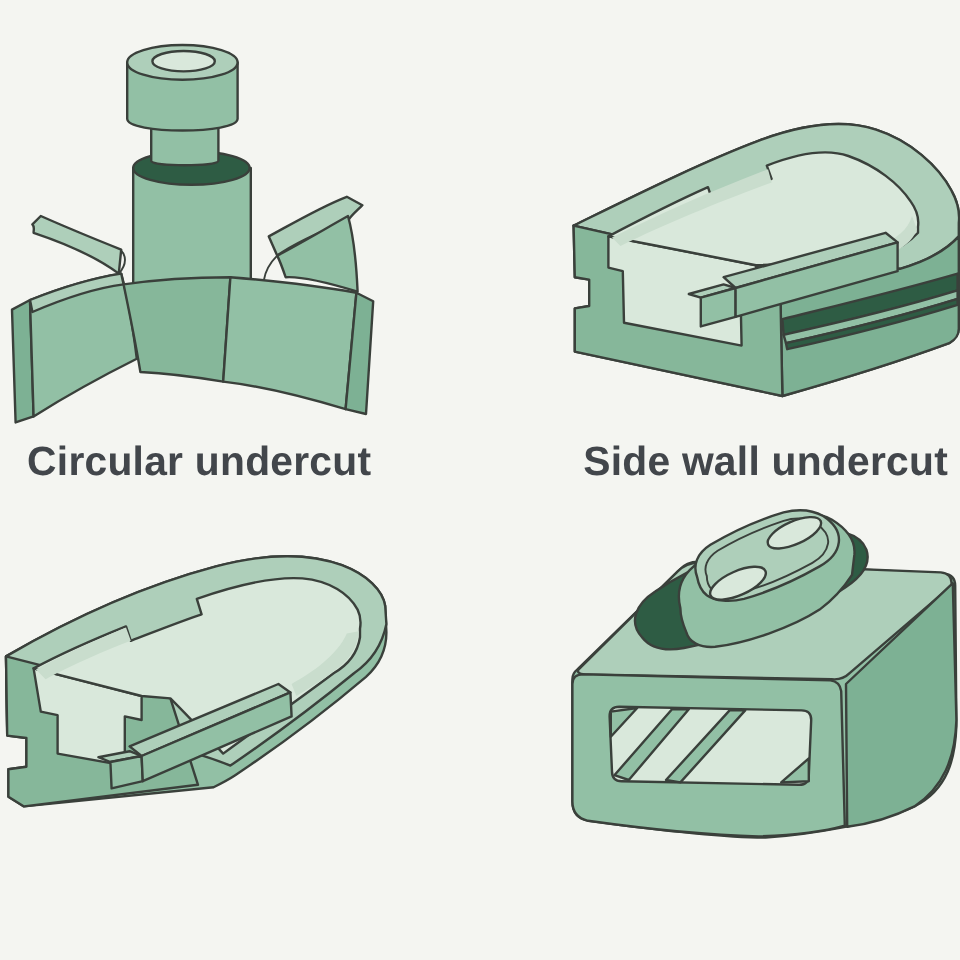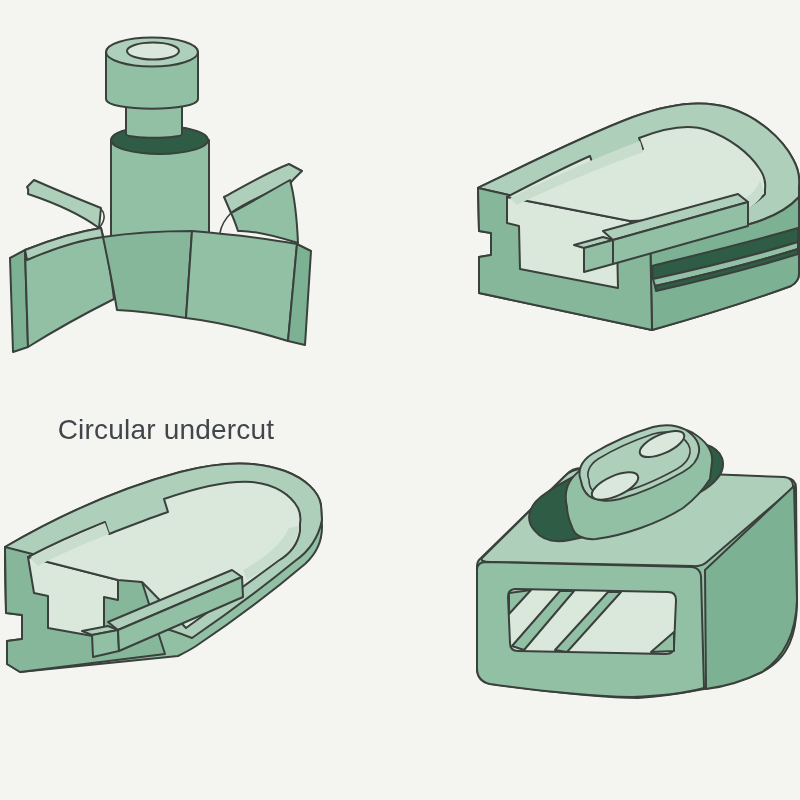--- a/index.html
+++ b/index.html
@@ -8,26 +8,25 @@
     background:var(--background,#f4f5f1);
     font-family:"Liberation Sans", sans-serif;
     position:relative;overflow:hidden;
   }
   .canvas{position:absolute;left:0;top:0;width:800px;height:800px;}
   .cell{position:absolute;width:400px;height:400px;}
   .cell svg{display:block;width:400px;height:400px;}
   .fig-label{
     position:absolute;
     transform:translateX(-50%);
-    font-size:28px;
-    font-weight:400;
+    font-size:34px;
+    font-weight:700;
     letter-spacing:0.2px;
     color:var(--label_text,#42464b);
     white-space:nowrap;
-    margin-top:48px;
   }
   
   .s   {stroke:var(--outline,#3a403b);stroke-width:2;stroke-linejoin:round;stroke-linecap:round;}
   .sn  {stroke:none;}
   .st  {stroke:var(--outline,#3a403b);stroke-width:1.6;stroke-linejoin:round;fill:none;}
   .f-body{fill:var(--body_green,#92c0a5);}
   .f-top {fill:var(--top_green,#aecfba);}
   .f-side{fill:var(--side_green,#7db194);}
   .f-cut {fill:var(--cut_green,#86b79a);}
   .f-int {fill:var(--interior_light,#d9e8db);}
@@ -91,20 +90,21 @@
       <path class="s f-int" d="M 107,197 C 145,177 172,164 190,156 L 194,168 C 212,160 228,154 243,149 L 239,138 C 262,129 287,123 307,130 C 330,138 349,153 359,168 C 364,175 366,182 365,189 L 365,194 C 355,205 338,213 320,218 L 230,221 C 190,213 148,205 107,197 Z"></path>
 
       <path class="sn f-int2" d="M 110,198 C 150,178 195,158 240,141 L 243,152 C 205,166 155,186 117,205 Z"></path>
       <path class="sn f-int2" d="M 364,191 C 361,201 351,208 337,214 L 333,205 C 347,199 357,191 360,180 Z"></path>
 
       <path class="s f-top" d="M 174,245 L 203,237 L 213,240 L 184,248 Z"></path>
       <path class="s f-body" d="M 184,248 L 213,240 L 213,264 L 184,272 Z"></path>
       <path class="s f-top" d="M 203,231 L 338,194 L 348,202 L 213,240 Z"></path>
       <path class="s f-body" d="M 213,240 L 348,202 L 348,226 L 213,264 Z"></path>
     </svg>
+    <div class="fig-label" style="left:238px;top:366px">Side wall undercut</div>
   </div>
 
   <div class="cell" style="left:0;top:400px">
     <svg viewBox="0 0 400 400" aria-hidden="true">
 
       <path class="s f-body" d="M 5,147 C 60,115 120,88 180,72 C 222,61 258,61 285,71 C 306,79 319,92 321,105 L 322,127 C 322,141 316,154 305,164 C 272,192 232,222 196,246 C 190,250 184,253 178,256 L 20,272 L 7,264 L 7,241 L 22,239 L 22,215 L 6,213 Z"></path>
 
       <path class="s f-top" d="M 5,147 C 60,115 120,88 180,72 C 222,61 258,61 285,71 C 306,79 319,92 321,105 L 322,120 C 318,140 308,152 295,161 C 262,188 227,214 192,238 C 140,217 66,206 6,207 Z"></path>
 
       <path class="s f-cut" d="M 5,147 L 142,182 L 165,254 L 20,272 L 7,264 L 7,241 L 22,239 L 22,215 L 6,213 Z"></path>

